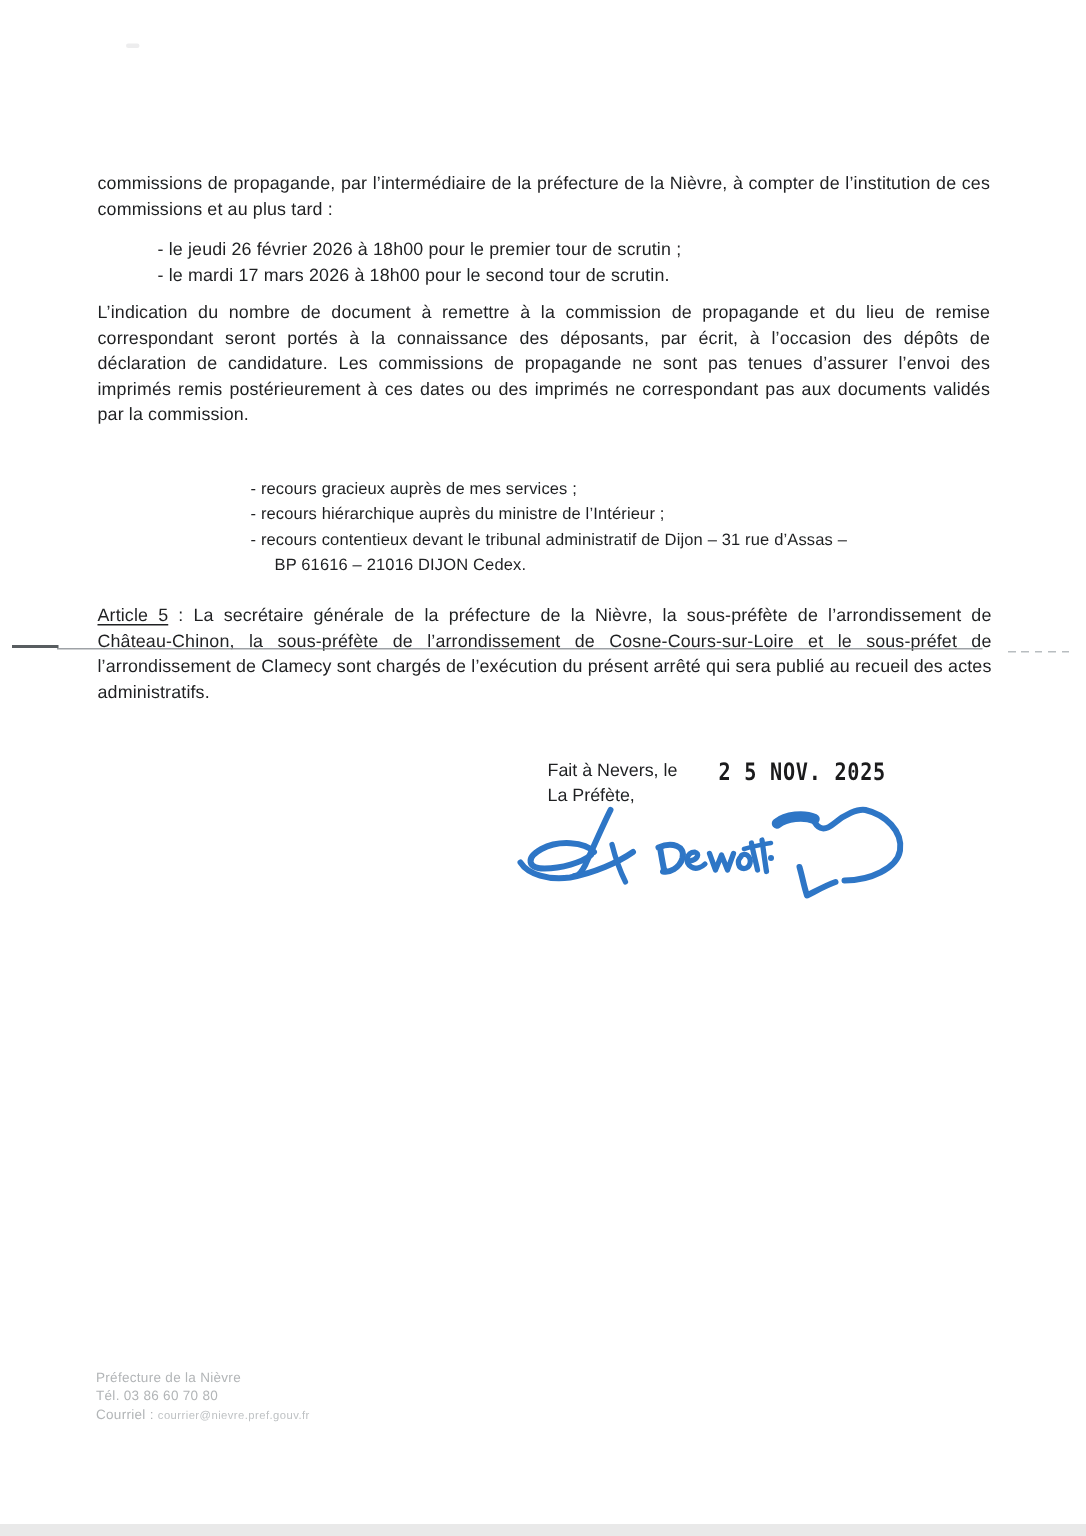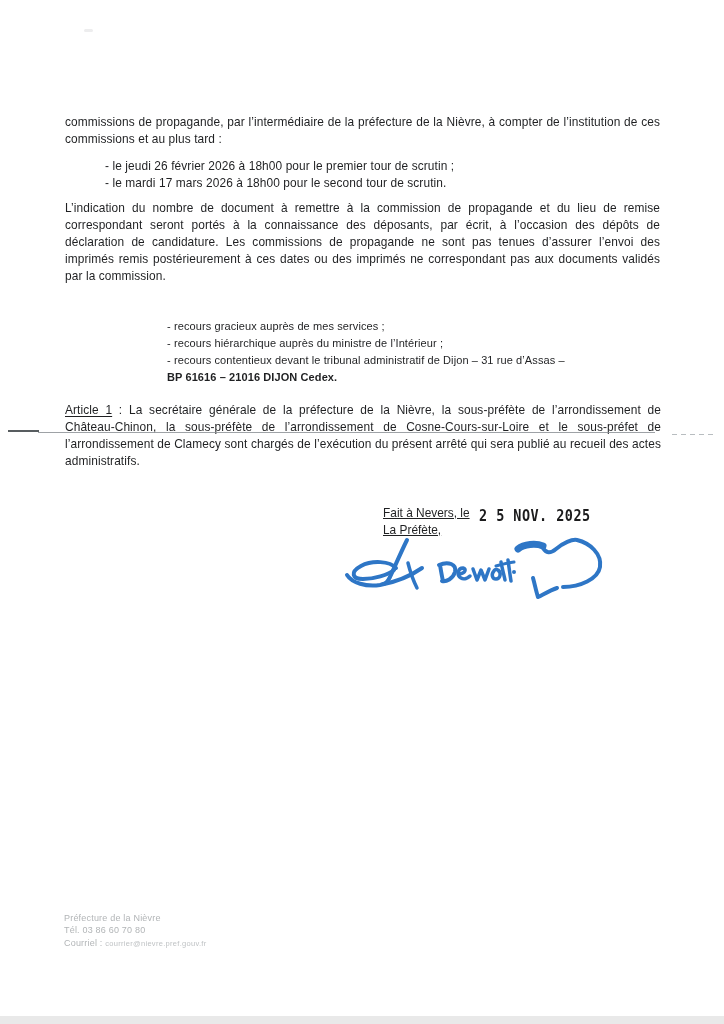--- a/index.html
+++ b/index.html
@@ -44,21 +44,21 @@
 
   .footer {
     font-size: 9px;
     line-height: 12.3px;
     color: #b2b5b7;
     letter-spacing: 0.2px;
   }
   .footer .email { font-size: 7.5px; color: #bfc2c4; letter-spacing: 0.3px; }
 
   .recours-block { line-height: 17px; font-size: 11px; letter-spacing: 0.1px; }
-  .recours-cont { margin-left: 0; font-weight: bold; }
+  .recours-cont { margin-left: 16px; }
 </style>
 </head>
 <body>
 
 <div class="page">
 
   <div class="abs speck" style="left:84px; top:29px;"></div>
 
   <div class="abs body-text just" style="left:65px; top:114px; width:595px;">commissions de propagande, par l’intermédiaire de la préfecture de la Nièvre, à compter de l’institution de ces commissions et au plus tard :</div>
 
@@ -70,28 +70,28 @@
   <div class="abs body-text just" style="left:65px; top:200px; width:595px;">L’indication du nombre de document à remettre à la commission de propagande et du lieu de remise correspondant seront portés à la connaissance des déposants, par écrit, à l’occasion des dépôts de déclaration de candidature. Les commissions de propagande ne sont pas tenues d’assurer l’envoi des imprimés remis postérieurement à ces dates ou des imprimés ne correspondant pas aux documents validés par la commission.</div>
 
   <div class="abs recours-block" style="left:167px; top:318px; width:500px;">
     <div>- recours gracieux auprès de mes services ;</div>
     <div>- recours hiérarchique auprès du ministre de l’Intérieur ;</div>
     <div>- recours contentieux devant le tribunal administratif de Dijon – 31 rue d’Assas –</div>
     <div class="recours-cont">BP 61616 – 21016 DIJON Cedex.</div>
   </div>
 
   <div class="abs body-text just" style="left:65px; top:402px; width:596px;">
-    <span class="art-label">Article 1</span><span> : La secrétaire générale de la préfecture de la Nièvre, la sous-préfète de l’arrondissement de Château-Chinon, la sous-préfète de l’arrondissement de Cosne-Cours-sur-Loire et le sous-préfet de l’arrondissement de Clamecy sont chargés de l’exécution du présent arrêté qui sera publié au recueil des actes administratifs.</span>
+    <span class="art-label">Article 5</span><span> : La secrétaire générale de la préfecture de la Nièvre, la sous-préfète de l’arrondissement de Château-Chinon, la sous-préfète de l’arrondissement de Cosne-Cours-sur-Loire et le sous-préfet de l’arrondissement de Clamecy sont chargés de l’exécution du présent arrêté qui sera publié au recueil des actes administratifs.</span>
   </div>
 
   <div class="abs artifact-dark"></div>
   <div class="abs artifact-main"></div>
   <div class="abs artifact-dashes"></div>
 
-  <div class="abs sig-text" style="left:383px; top:505px;text-decoration:underline;">
+  <div class="abs sig-text" style="left:365px; top:505px;">
     <div>Fait à Nevers, le</div>
     <div>La Préfète,</div>
   </div>
 
   <div class="abs stamp" style="left:479px; top:507px;">2 5 NOV. 2025</div>
 
   <svg class="abs sig-svg" style="left:336px; top:530px;" width="290" height="80" viewBox="0 0 290 80" aria-hidden="true">
 
     <path stroke-width="4" d="M60,38 C54,31 36,30 25,36 C14,42 16,49 27,49 C38,49 52,45 58,40"></path>
 

